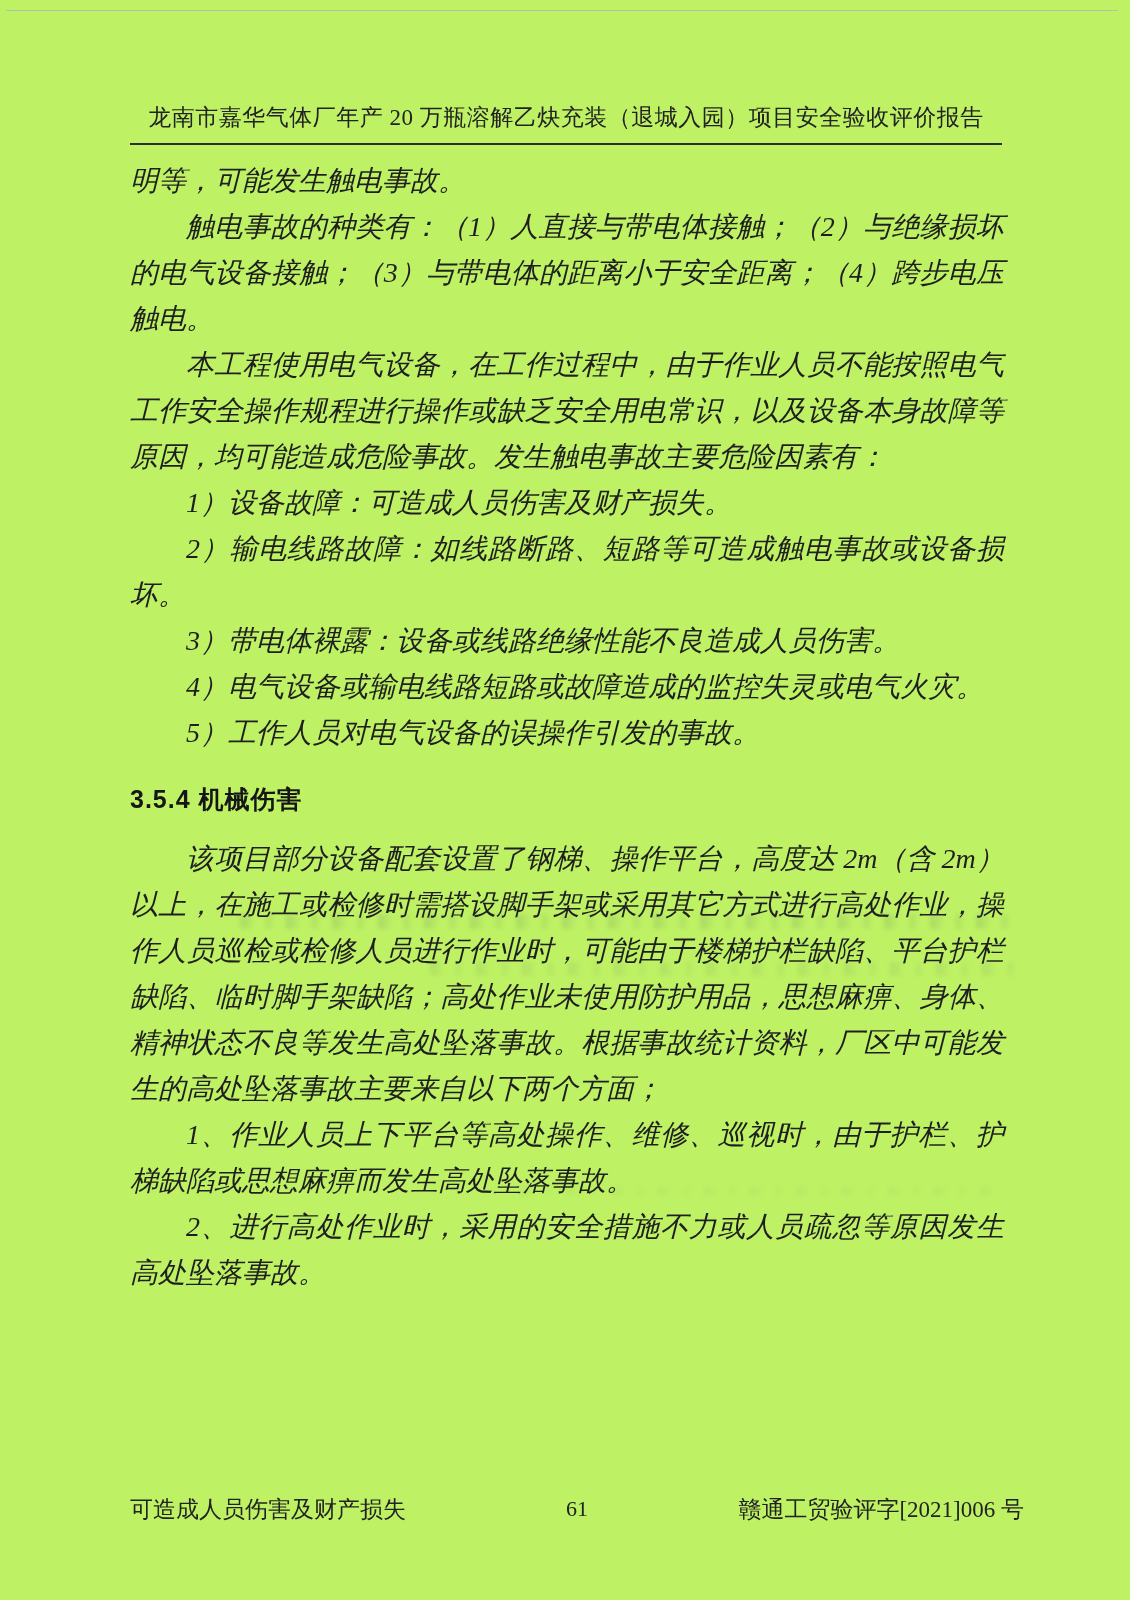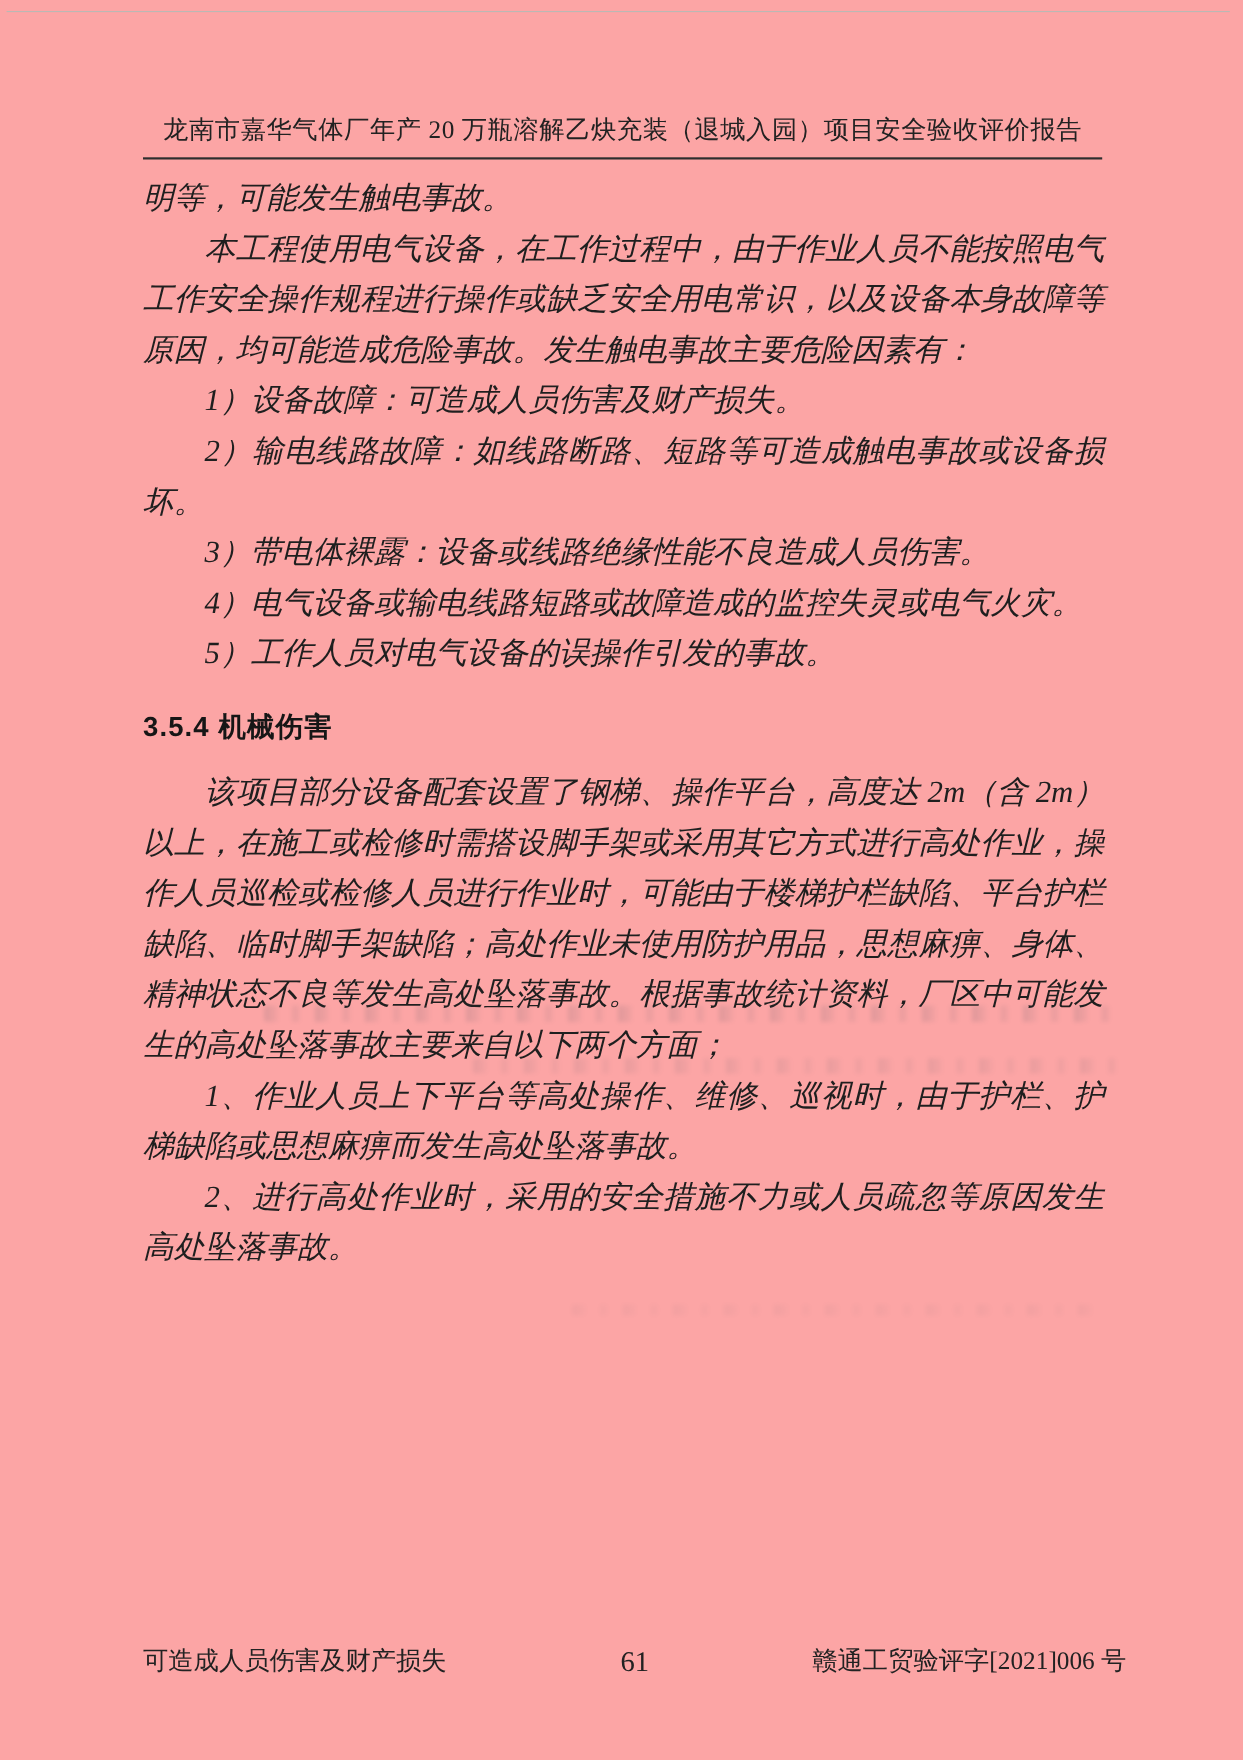--- a/index.html
+++ b/index.html
@@ -4,21 +4,21 @@
 <style>
   html, body {
     margin: 0;
     padding: 0;
     background: #ffffff;
   }
   .page {
     position: relative;
     width: 1130px;
     height: 1600px;
-    background: #fca5a5;
+    background: #bef264;
     font-family: "Liberation Serif", "DejaVu Serif", serif;
     color: #1f1f1f;
     overflow: hidden;
   }
   
   .scan-line {
     position: absolute;
     top: 10px;
     left: 6px;
     right: 12px;
@@ -99,41 +99,42 @@
   .footer-company {
     position: absolute;
     left: 0;
     top: 0;
   }
   .footer-page-number {
     position: absolute;
     left: 50%;
     top: 2px;
     transform: translateX(-50%);
-    font-size: 26px;
+    font-size: 22px;
   }
   .footer-doc-number {
     position: absolute;
     right: 0;
     top: 0;
   }
 </style>
 </head>
 <body>
 
 <div class="page">
 
   <div class="scan-line"></div>
 
   <div class="header">
     <div class="header-title">龙南市嘉华气体厂年产 20 万瓶溶解乙炔充装（退城入园）项目安全验收评价报告</div>
   </div>
 
   <div class="doc-body">
     <p class="continuation">明等，可能发生触电事故。</p>
+    <p>触电事故的种类有：（1）人直接与带电体接触；（2）与绝缘损坏的电气设备接触；（3）与带电体的距离小于安全距离；（4）跨步电压触电。</p>
     <p>本工程使用电气设备，在工作过程中，由于作业人员不能按照电气工作安全操作规程进行操作或缺乏安全用电常识，以及设备本身故障等原因，均可能造成危险事故。发生触电事故主要危险因素有：</p>
     <p>1）设备故障：可造成人员伤害及财产损失。</p>
     <p>2）输电线路故障：如线路断路、短路等可造成触电事故或设备损坏。</p>
     <p>3）带电体裸露：设备或线路绝缘性能不良造成人员伤害。</p>
     <p>4）电气设备或输电线路短路或故障造成的监控失灵或电气火灾。</p>
     <p>5）工作人员对电气设备的误操作引发的事故。</p>
     <h3>3.5.4 机械伤害</h3>
     <p>该项目部分设备配套设置了钢梯、操作平台，高度达 2m（含 2m）以上，在施工或检修时需搭设脚手架或采用其它方式进行高处作业，操作人员巡检或检修人员进行作业时，可能由于楼梯护栏缺陷、平台护栏缺陷、临时脚手架缺陷；高处作业未使用防护用品，思想麻痹、身体、精神状态不良等发生高处坠落事故。根据事故统计资料，厂区中可能发生的高处坠落事故主要来自以下两个方面；</p>
     <p>1、作业人员上下平台等高处操作、维修、巡视时，由于护栏、护梯缺陷或思想麻痹而发生高处坠落事故。</p>
     <p>2、进行高处作业时，采用的安全措施不力或人员疏忽等原因发生高处坠落事故。</p>

